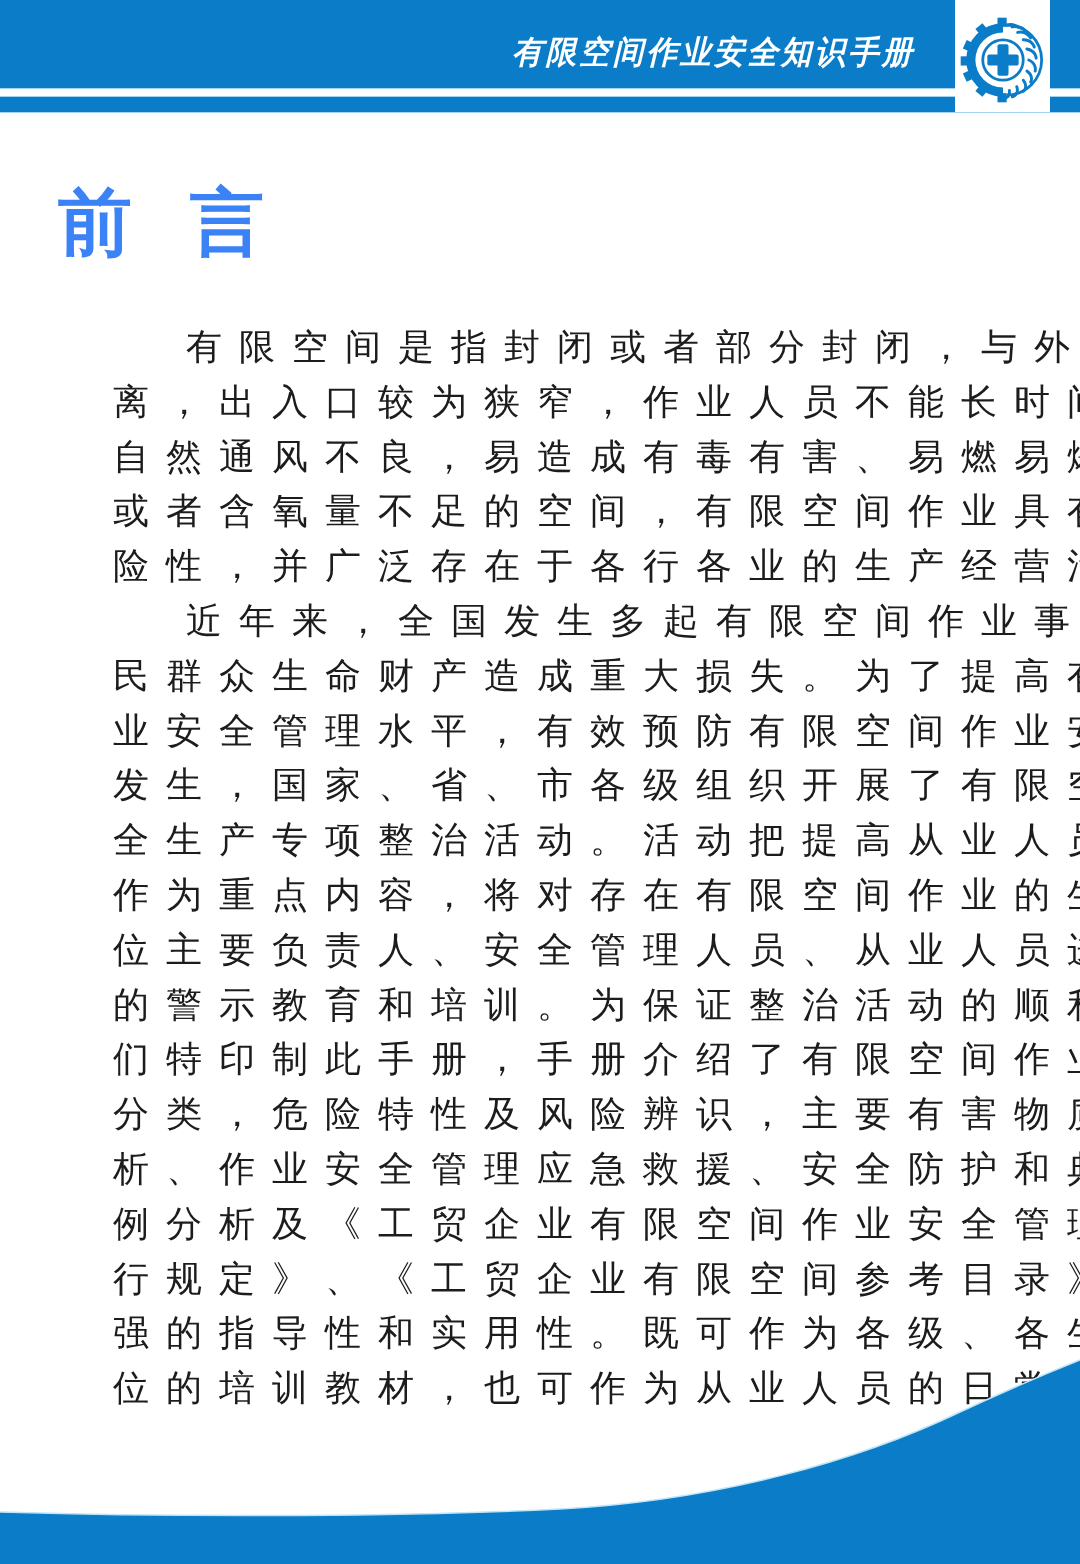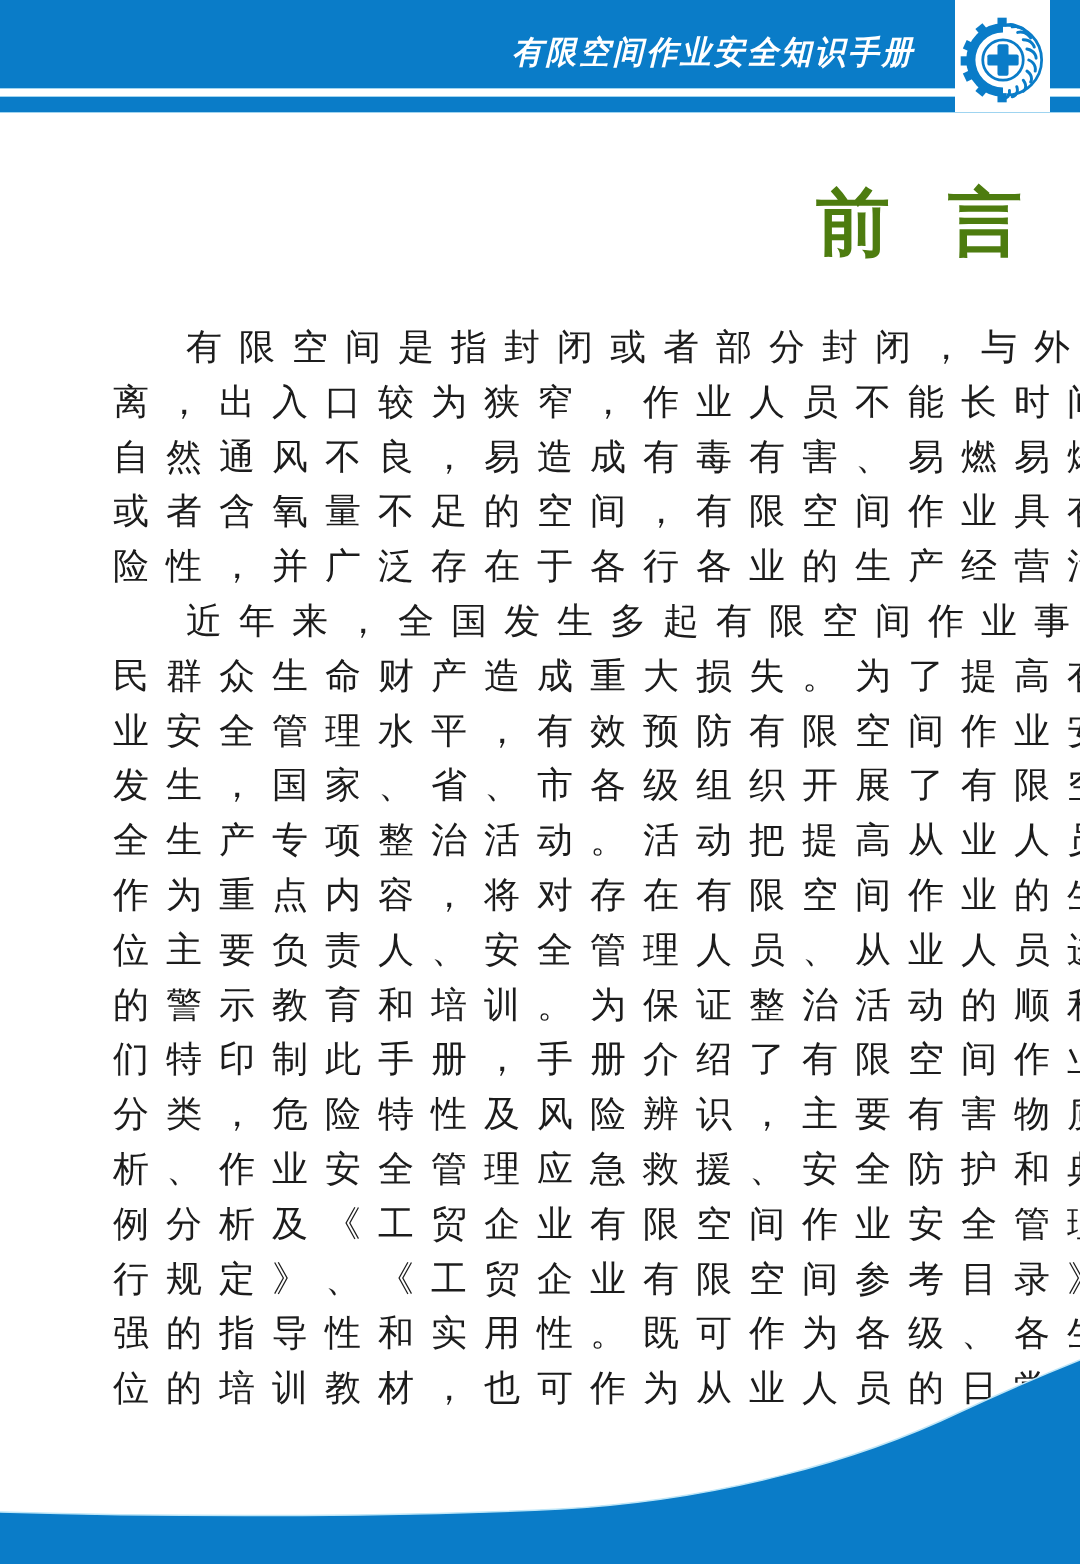--- a/index.html
+++ b/index.html
@@ -67,26 +67,26 @@
       left: 2px;
       top: 14px;
       width: 92px;
       height: 92px;
     }
     .page-title {
       position: absolute;
       left: 0;
       top: 172px;
       width: 1080px;
-      text-align: right;
+      text-align: left;
       font-family: "DejaVu Sans", "Liberation Sans", sans-serif;
       font-weight: bold;
       font-size: 74px;
       line-height: 100px;
-      color: #4d7c0f;
+      color: #3b82f6;
       letter-spacing: 58px;
       text-indent: 58px;
     }
     .body-text {
       position: absolute;
       left: 113px;
       top: 320px;
       width: 860px;
       color: #1c1c1c;
     }

